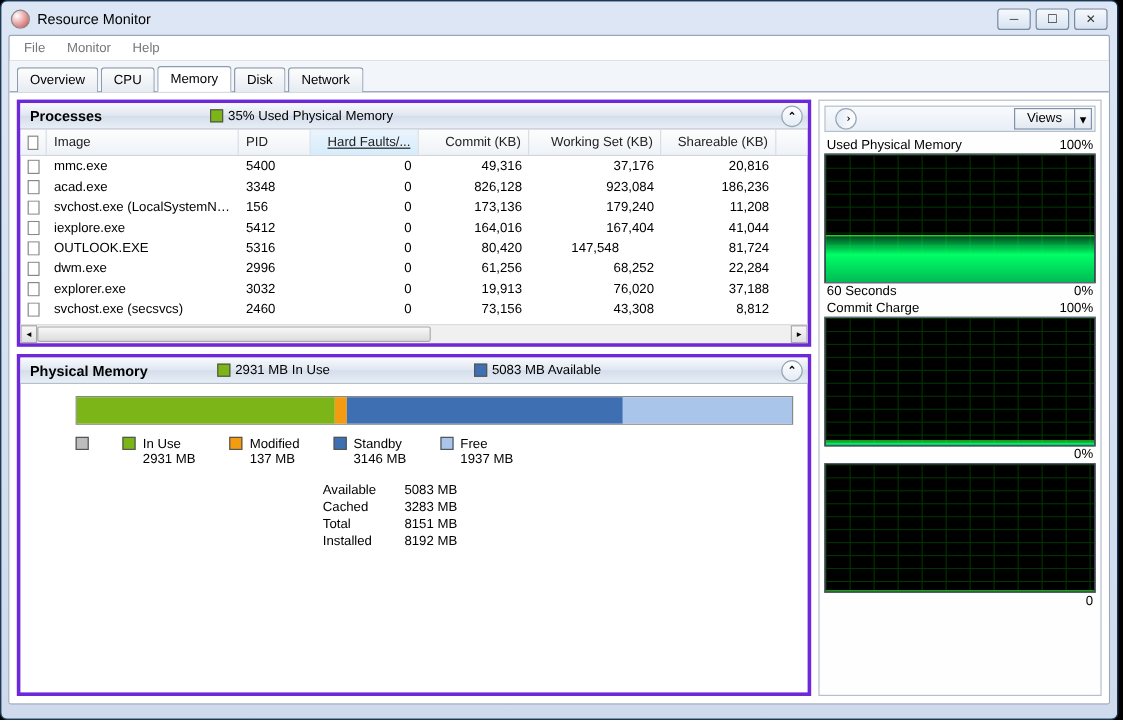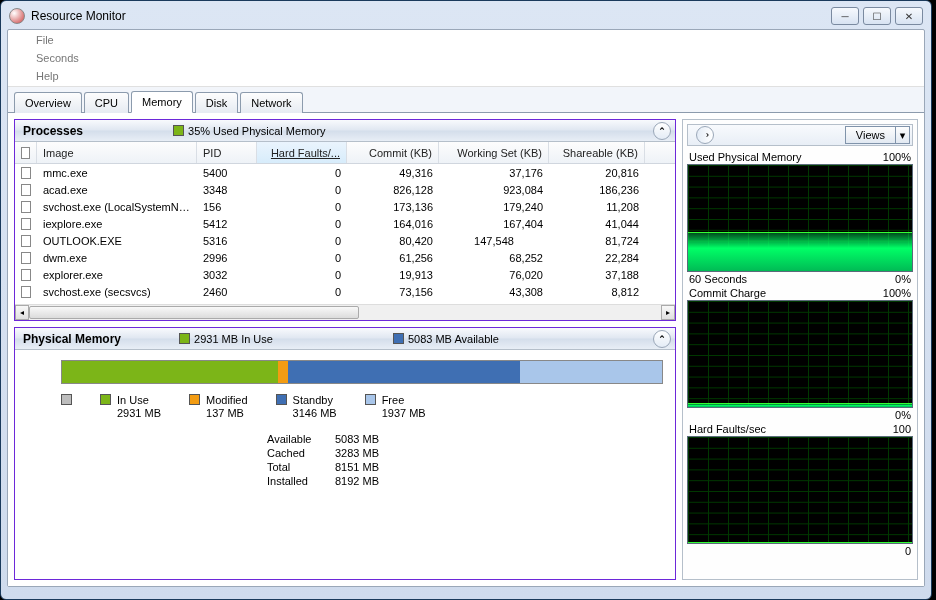--- a/index.html
+++ b/index.html
@@ -4,29 +4,29 @@
 <style>
 * { box-sizing: border-box; margin: 0; padding: 0; }
 body { font-family: "Segoe UI", Tahoma, sans-serif; font-size: 11px; background: #000; width: 936px; height: 600px; overflow: hidden; }
 .window { width: 932px; height: 600px; background: linear-gradient(#dce6f4, #cfdbed); border: 1px solid #1a3a5c; border-radius: 6px; position: relative; padding: 6px; }
 .titlebar { display: flex; align-items: center; height: 22px; padding: 0 2px 4px 2px; }
 .app-icon { width: 16px; height: 16px; border-radius: 50%; border: 1px solid #888; background: radial-gradient(circle at 30% 30%, #fff, #c44); margin-right: 6px; }
 .title { flex: 1; color: #000; font-size: 12px; }
 .win-btns { display: flex; gap: 4px; }
 .win-btn { width: 28px; height: 18px; border: 1px solid #7a8aa0; border-radius: 3px; background: linear-gradient(#f6f9fd, #d8e3f2); display: flex; align-items: center; justify-content: center; font-size: 10px; color: #333; cursor: default; }
 .client { background: #fff; border: 1px solid #9aa7b8; border-radius: 2px; height: calc(100% - 28px); display: flex; flex-direction: column; }
-.menubar { display: flex; gap: 2px; padding: 2px 20px; color: #777; border-bottom: 1px solid #e0e0e0; flex-direction: column; }
+.menubar { display: flex; gap: 2px; padding: 2px 4px; color: #777; border-bottom: 1px solid #e0e0e0; }
 .menu-item { padding: 2px 8px; }
 .tabbar { position: relative; display: flex; align-items: end; padding: 4px 6px 0 6px; border-bottom: 1px solid #8c9bad; background: #f2f5fa; height: 26px; }
 .tab { padding: 4px 10px; border: 1px solid #8c9bad; border-bottom: none; background: linear-gradient(#fdfdfd, #e6ebf2); margin-right: 2px; border-radius: 3px 3px 0 0; cursor: default; position: relative; top: 1px; font-size: 11px; }
 .tab.active { background: #fff; z-index: 2; border-bottom: 1px solid #fff; }
 .content { flex: 1; display: flex; gap: 6px; padding: 6px; overflow: hidden; background: #fff; }
 .left-col { flex: 1; display: flex; flex-direction: column; gap: 6px; min-width: 0; }
 .right-col { width: 236px; border: 1px solid #b5bfca; background: #fefefe; padding: 4px; display: flex; flex-direction: column; gap: 4px; }
-.panel { border: 1px solid #6d28d9; display: flex; flex-direction: column; }
+.panel { border: 3px solid #6d28d9; display: flex; flex-direction: column; }
 .panel-header { display: flex; align-items: center; background: linear-gradient(#f8fafd, #e0e7f1 48%, #d4deeb 52%, #e8eef6); height: 22px; border-bottom: 1px solid #b5bfca; padding: 0 4px 0 8px; font-weight: bold; font-size: 12px; }
 .panel-header .spacer { flex: 1; }
 .panel-header .sub { font-weight: normal; display: flex; align-items: center; gap: 4px; font-size: 11px; }
 .swatch { width: 11px; height: 11px; display: inline-block; border: 1px solid #555; }
 .chev-btn { width: 18px; height: 18px; border: 1px solid #9aa7b8; border-radius: 50%; background: linear-gradient(#fff,#e4ecf6); display: flex; align-items: center; justify-content: center; font-size: 9px; cursor: default; margin-left:6px;}
 .table-wrap { overflow: hidden; position: relative; }
 .table-header { display: flex; background: linear-gradient(#fdfdfd,#eef2f7); border-bottom: 1px solid #d0d6de; height: 22px; }
 .th { border-right: 1px solid #d9dee5; padding: 3px 6px; font-size: 11px; color: #222; display: flex; align-items: center; overflow: hidden; white-space: nowrap; }
 .th.sorted { background: linear-gradient(#eaf4fd,#d7ecfb); text-decoration: underline; }
 .tbody { overflow-y: auto; overflow-x: hidden; }
@@ -76,21 +76,21 @@
     <div class="title">Resource Monitor</div>
     <div class="win-btns">
       <div class="win-btn">─</div>
       <div class="win-btn">☐</div>
       <div class="win-btn">✕</div>
     </div>
   </div>
   <div class="client">
     <div class="menubar" id="menubar">
         <div class="menu-item">File</div>
-        <div class="menu-item">Seconds</div>
+        <div class="menu-item">Monitor</div>
         <div class="menu-item">Help</div>
       </div>
     <div class="tabbar" id="tabbar">
         <div class="tab">Overview</div>
         <div class="tab">CPU</div>
         <div class="tab active">Memory</div>
         <div class="tab">Disk</div>
         <div class="tab">Network</div>
       </div>
     <div class="content">
@@ -317,24 +317,20 @@
                 <div class="grid"></div>
                 <div class="fill" style="height: 3%;"></div>
                 <div class="line" style="bottom: 3%;"></div>
               </div>
               <div class="graph-footer">
                 <span></span>
                 <span>0%</span>
               </div>
             </div>
             <div class="graph-block">
-              <div class="graph-title">
-                <span>Hard Faults/sec</span>
-                <span>100</span>
-              </div>
               <div class="graph">
                 <div class="grid"></div>
                 <div class="fill" style="height: 0%;"></div>
                 <div class="line" style="bottom: 0%;"></div>
               </div>
               <div class="graph-footer">
                 <span></span>
                 <span>0</span>
               </div>
             </div>

